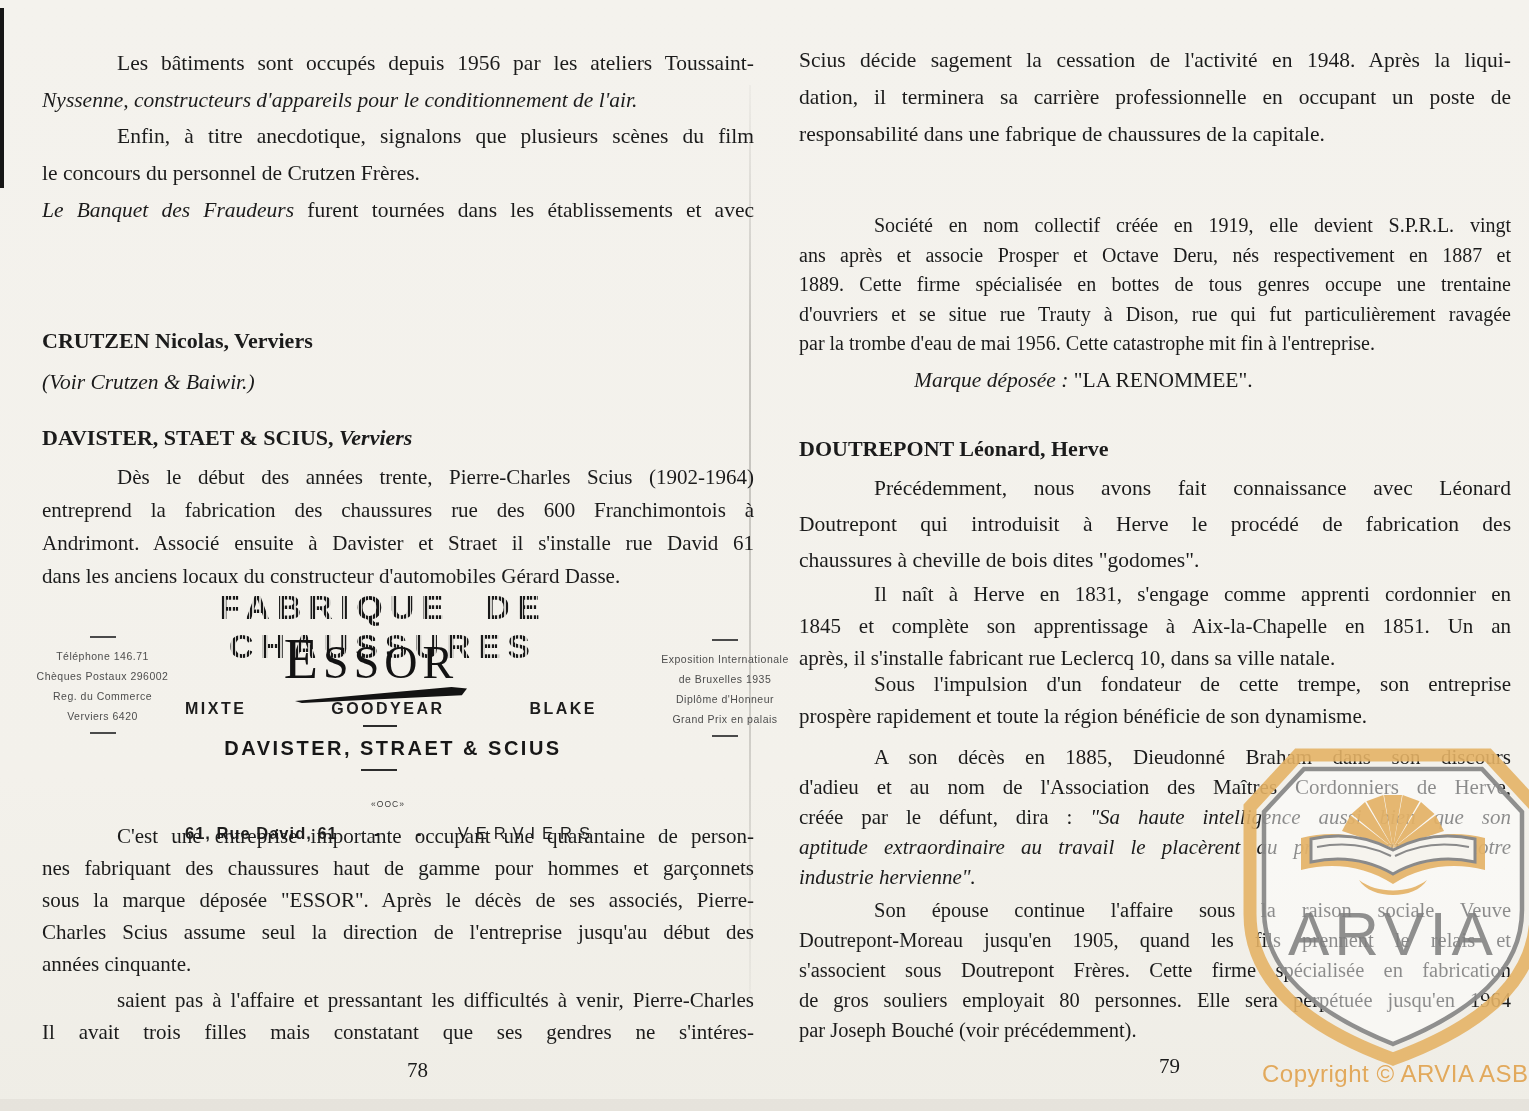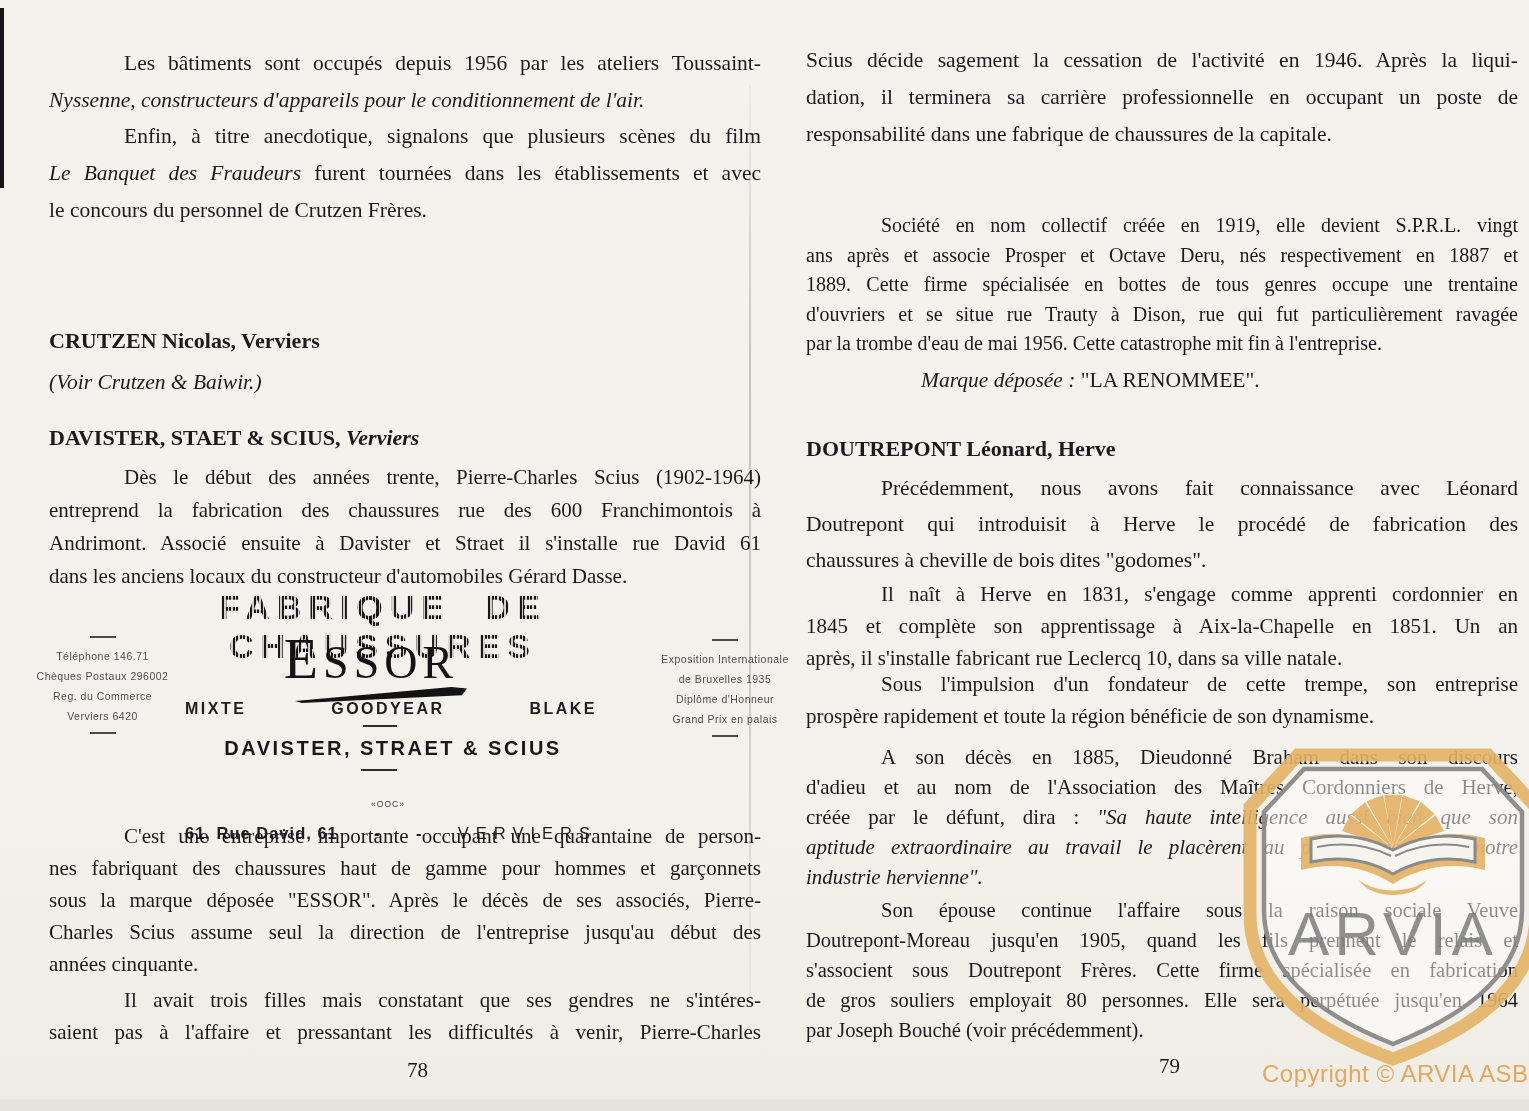--- a/index.html
+++ b/index.html
@@ -6,21 +6,21 @@
   body{
     position:relative;width:1529px;height:1111px;overflow:hidden;
     background:linear-gradient(180deg,#f4f2ed 0%,#f3f1eb 70%,#efede6 100%);
     font-family:"Liberation Serif", serif;color:#1b1b1b;
   }
   body::after{content:"";position:absolute;left:0;right:0;bottom:0;height:12px;
     background:rgba(70,62,48,0.05);pointer-events:none}
   .page{position:absolute;top:0;width:712px;height:1111px}
   #left-page{left:33px}
   #right-page{left:790px}
-  .block{position:absolute;left:16px;width:712px;font-size:21.5px;line-height:37px}.lh36{line-height:36px}.lh33{line-height:33px}
+  .block{position:absolute;left:9px;width:712px;font-size:21.5px;line-height:37px}.lh36{line-height:36px}.lh33{line-height:33px}
   .lh32{line-height:32px}.lh30{line-height:30px}.lh29{line-height:29.5px}
   .fs21{font-size:21px}.fs205{font-size:20.5px}.fs20{font-size:20px}
   .line{text-align:justify;text-align-last:justify;overflow:hidden}
   .line.last{text-align-last:left}
   .indent .line:first-child{text-indent:75px}
   .marque{padding-left:115px;width:597px}
   .seg-n{font-style:normal;font-weight:normal}
   .seg-i{font-style:italic}
   .seg-b{font-weight:bold}
   .seg-bi{font-weight:bold;font-style:italic}
@@ -78,22 +78,22 @@
 <div id="edge-bar"></div>
 <div id="fold-line"></div>
 
 <div class="page" id="left-page">
   <div class="block indent" style="top:45px">
       <div class="line"><span class="seg-n">Les bâtiments sont occupés depuis 1956 par les ateliers Toussaint-</span></div>
       <div class="line last"><span class="seg-i">Nyssenne, constructeurs d'appareils pour le conditionnement de l'air.</span></div>
     </div>
   <div class="block indent" style="top:118px">
       <div class="line"><span class="seg-n">Enfin, à titre anecdotique, signalons que plusieurs scènes du film</span></div>
+      <div class="line last"><span class="seg-n">le concours du personnel de Crutzen Frères.</span></div>
       <div class="line"><span class="seg-i">Le Banquet des Fraudeurs</span><span class="seg-n"> furent tournées dans les établissements et avec</span></div>
-      <div class="line last"><span class="seg-n">le concours du personnel de Crutzen Frères.</span></div>
     </div>
   <div class="block heading" style="top:322px">
       <div class="line last"><span class="seg-b">CRUTZEN Nicolas, Verviers</span></div>
     </div>
   <div class="block" style="top:364px">
       <div class="line last"><span class="seg-i">(Voir Crutzen &amp; Baiwir.)</span></div>
     </div>
   <div class="block heading" style="top:419px">
       <div class="line last"><span class="seg-b">DAVISTER, STAET &amp; SCIUS, </span><span class="seg-bi">Verviers</span></div>
     </div>
@@ -142,29 +142,29 @@
   </div>
 
   <div class="block indent lh32 fs21" style="top:820px">
       <div class="line"><span class="seg-n">C'est une entreprise importante occupant une quarantaine de person-</span></div>
       <div class="line"><span class="seg-n">nes fabriquant des chaussures haut de gamme pour hommes et garçonnets</span></div>
       <div class="line"><span class="seg-n">sous la marque déposée "ESSOR". Après le décès de ses associés, Pierre-</span></div>
       <div class="line"><span class="seg-n">Charles Scius assume seul la direction de l'entreprise jusqu'au début des</span></div>
       <div class="line last"><span class="seg-n">années cinquante.</span></div>
     </div>
   <div class="block indent cont lh32 fs21" style="top:984px">
+      <div class="line"><span class="seg-n">saient pas à l'affaire et pressantant les difficultés à venir, Pierre-Charles</span></div>
       <div class="line"><span class="seg-n">Il avait trois filles mais constatant que ses gendres ne s'intéres-</span></div>
-      <div class="line"><span class="seg-n">saient pas à l'affaire et pressantant les difficultés à venir, Pierre-Charles</span></div>
     </div>
   <div class="page-number" id="page-number-78">78</div>
 </div>
 
 <div class="page" id="right-page">
   <div class="block" style="top:42px">
-      <div class="line"><span class="seg-n">Scius décide sagement la cessation de l'activité en 1946. Après la liqui-</span></div>
+      <div class="line"><span class="seg-n">Scius décide sagement la cessation de l'activité en 1948. Après la liqui-</span></div>
       <div class="line"><span class="seg-n">dation, il terminera sa carrière professionnelle en occupant un poste de</span></div>
       <div class="line last"><span class="seg-n">responsabilité dans une fabrique de chaussures de la capitale.</span></div>
     </div>
   <div class="block indent lh29 fs20" style="top:211px">
       <div class="line"><span class="seg-n">Société en nom collectif créée en 1919, elle devient S.P.R.L. vingt</span></div>
       <div class="line"><span class="seg-n">ans après et associe Prosper et Octave Deru, nés respectivement en 1887 et</span></div>
       <div class="line"><span class="seg-n">1889. Cette firme spécialisée en bottes de tous genres occupe une trentaine</span></div>
       <div class="line"><span class="seg-n">d'ouvriers et se situe rue Trauty à Dison, rue qui fut particulièrement ravagée</span></div>
       <div class="line last"><span class="seg-n">par la trombe d'eau de mai 1956. Cette catastrophe mit fin à l'entreprise.</span></div>
     </div>

